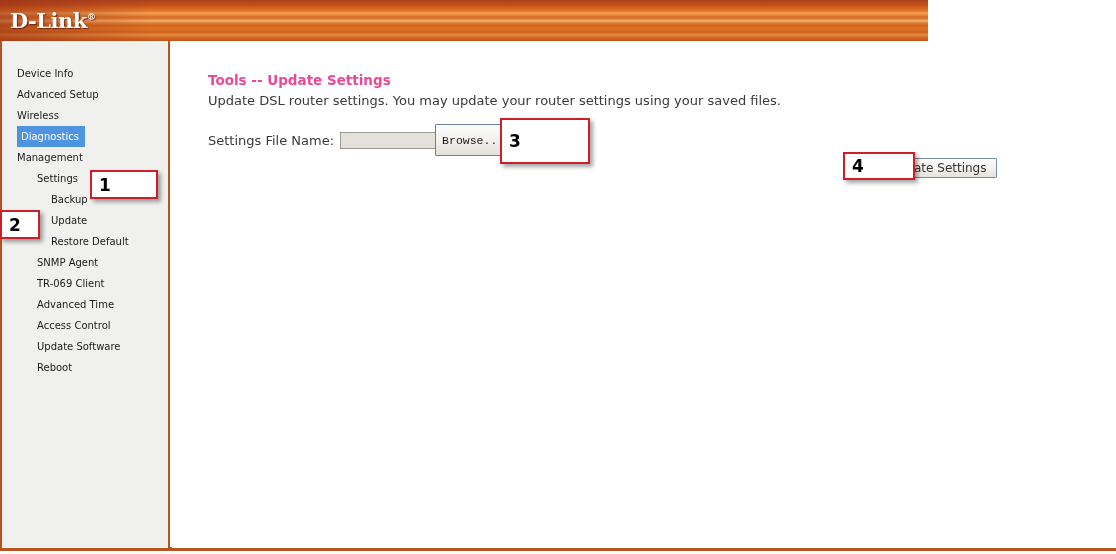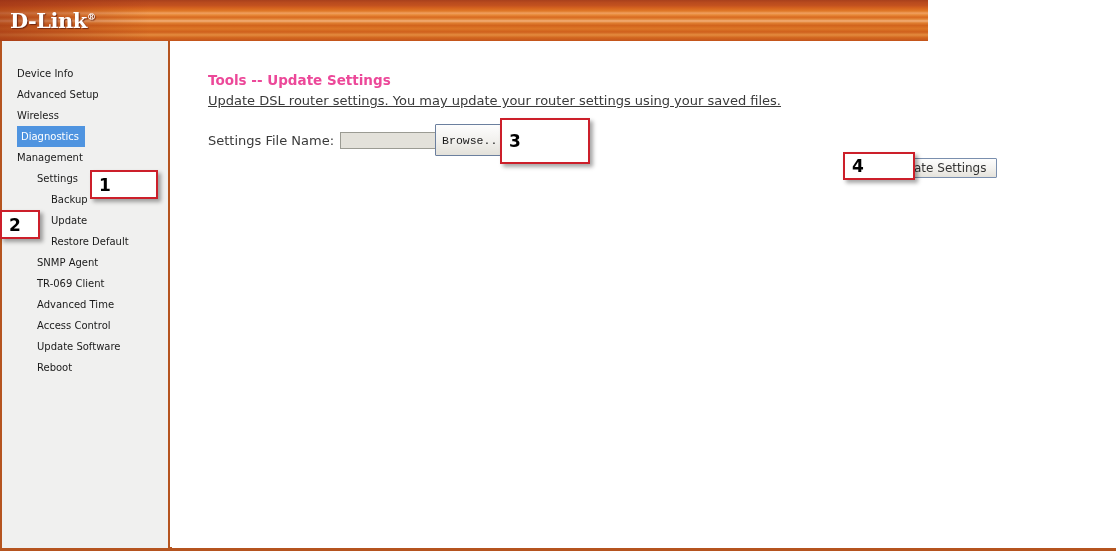--- a/index.html
+++ b/index.html
@@ -130,21 +130,20 @@
     white-space: nowrap;
     margin-top: 8px;
   }
   #content-desc {
     position: absolute;
     left: 36px;
     top: 52px;
     font-size: 13px;
     color: #3a3a3a;
     white-space: nowrap;
-    text-decoration: underline;
   }
   #file-row {
     position: absolute;
     left: 36px;
     top: 83px;
     display: flex;
     align-items: center;
   }
   #file-label {
     font-size: 13px;

